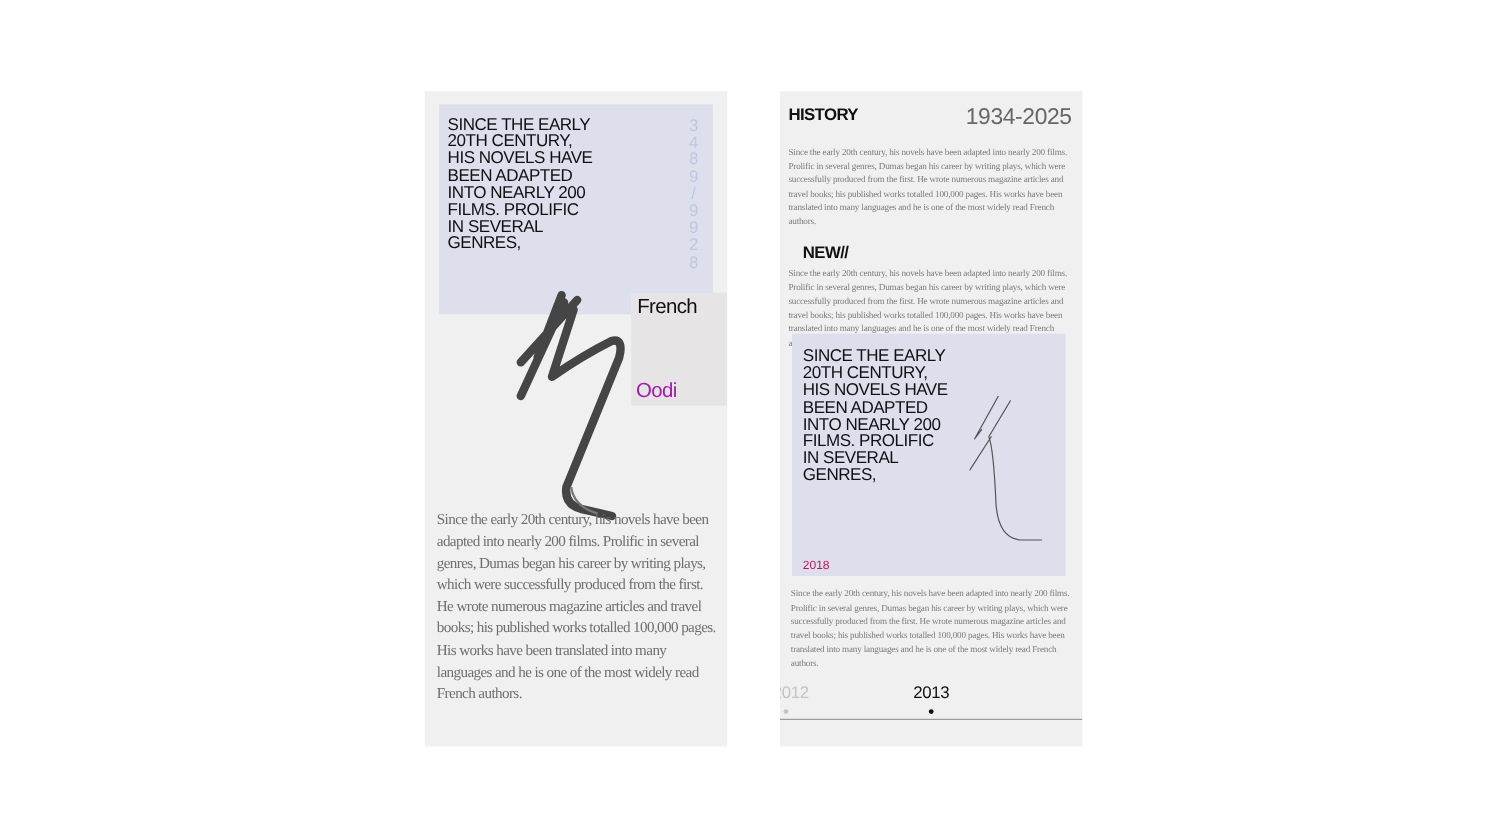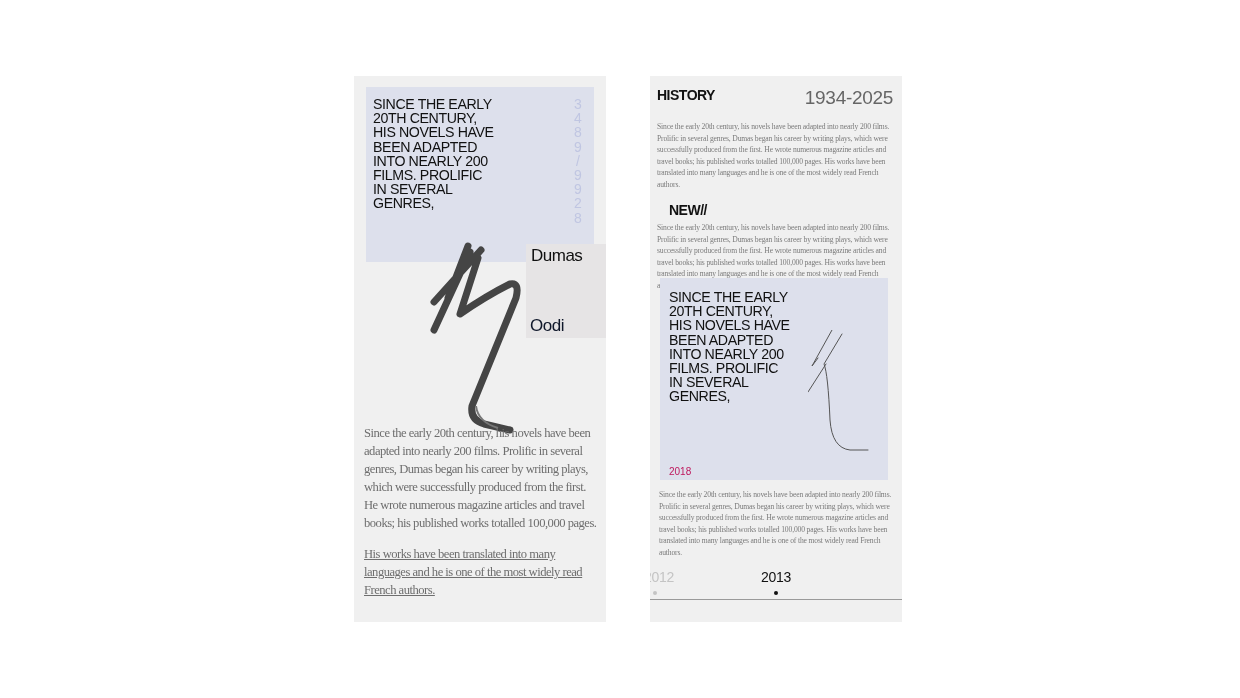--- a/index.html
+++ b/index.html
@@ -29,30 +29,30 @@
       font-size: 14px; line-height: 14.2px; color: #c0c6e2;
     }
     .period-box {
       position: absolute; left: 172px; top: 168px; width: 80px; height: 94px;
       background: #e6e4e5;
     }
     .period-label {
       position: absolute; left: 5px; top: 2px; font-size: 17px; color: #111; letter-spacing: -0.5px;
     }
     .oodi-label {
-      position: absolute; left: 4px; top: 72px; font-size: 17px; color: #0f172a; letter-spacing: -0.5px;
+      position: absolute; left: 4px; top: 72px; font-size: 17px; color: #a21caf; letter-spacing: -0.5px;
     }
     .signature-big { position: absolute; left: 72px; top: 162px; width: 100px; height: 200px; }
 
     .body-copy {
       position: absolute; left: 10px; top: 348px; width: 236px;
       font-family: "Liberation Serif", serif; font-size: 12.6px; line-height: 18px;
       color: #6e6e6e; letter-spacing: -0.5px;
     }
-    .body-copy p + p { margin-top: 13px; text-decoration: underline; }
+    .body-copy p + p { margin-top: 1px; }
 
     
     .section-title {
       position: absolute; left: 7px; font-size: 14px; font-weight: bold;
       color: #111; letter-spacing: -0.5px;
     }
     .history-years {
       position: absolute; right: 9px; top: 11px; font-size: 19px; color: #666; letter-spacing: -0.3px;
     }
     .small-copy {
@@ -112,21 +112,21 @@
       <span>9</span>
       <span>/</span>
       <span>9</span>
       <span>9</span>
       <span>2</span>
       <span>8</span>
     </div>
   </div>
 
   <div class="period-box">
-    <div class="period-label">Dumas</div>
+    <div class="period-label">French</div>
     <div class="oodi-label">Oodi</div>
   </div>
 
   <svg class="signature-big" viewBox="0 0 100 200">
     <path d="M42 8 L22 60 M44 14 L8 92 M55 12 L8 64 M52 20 L34 76 Q60 58 84 46 Q94 44 90 60 L46 168 Q44 182 58 186 L84 192" fill="none" stroke="#454545" stroke-width="7" stroke-linecap="round" stroke-linejoin="round"></path>
     <path d="M50 168 Q52 184 72 190" fill="none" stroke="#777" stroke-width="2"></path>
   </svg>
 
   <div class="body-copy">
     <p>Since the early 20th century, his novels have been adapted into nearly 200 films. Prolific in several genres, Dumas began his career by writing plays, which were successfully produced from the first. He wrote numerous magazine articles and travel books; his published works totalled 100,000 pages.</p>

